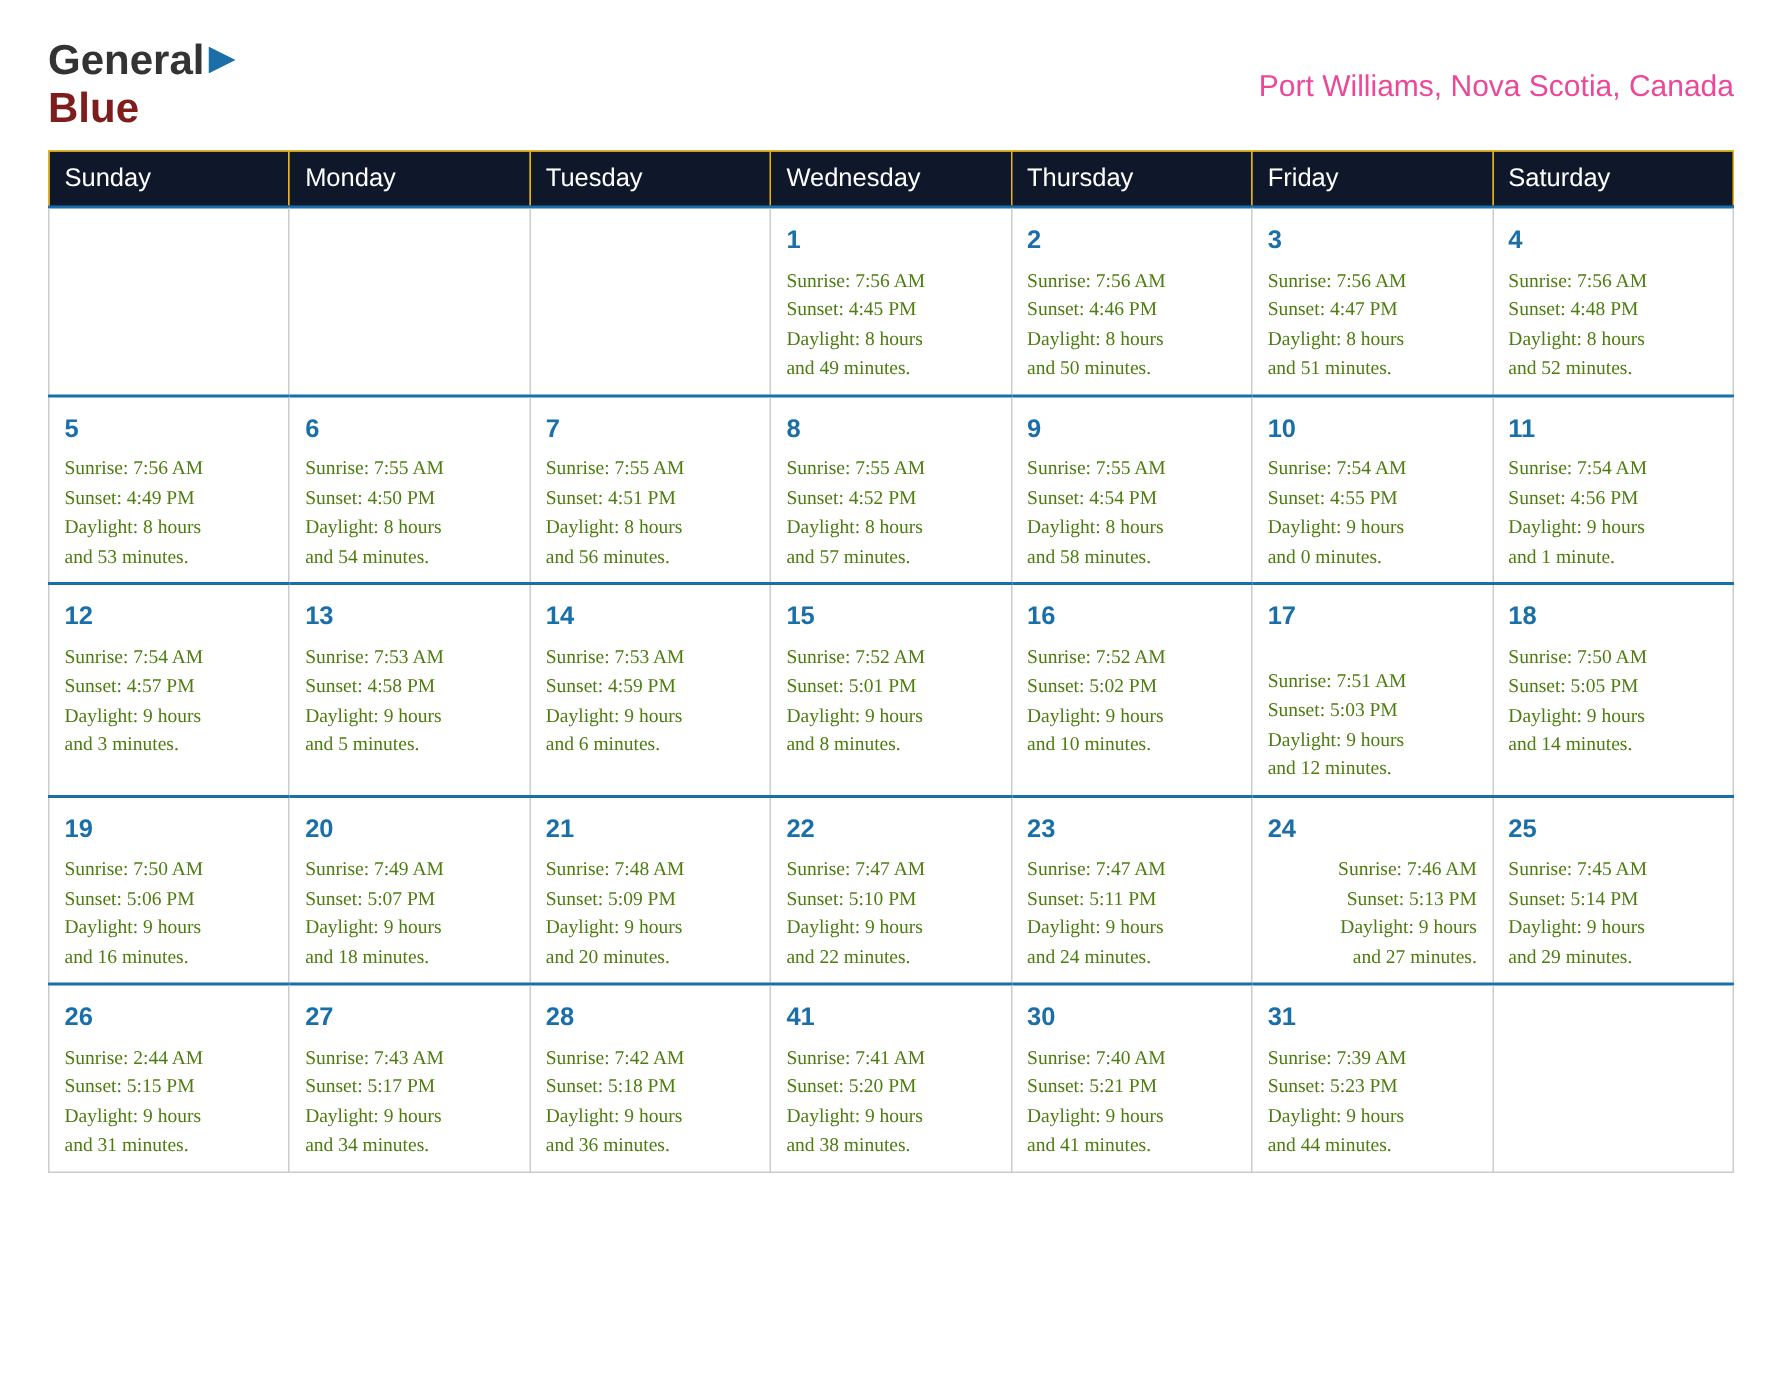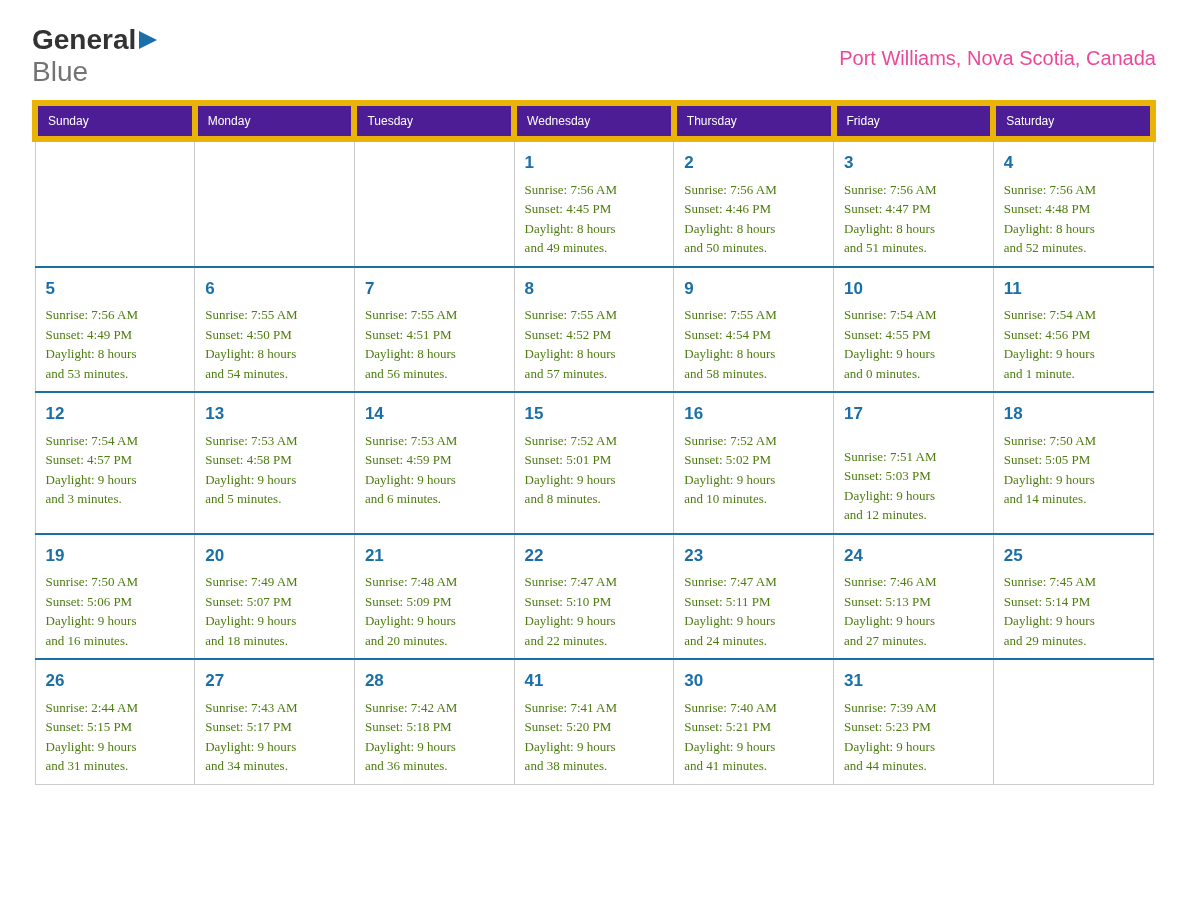--- a/index.html
+++ b/index.html
@@ -38,27 +38,27 @@
       font-size: 20px;
       color: #ec4899;
       margin-top: 4px;
     }
     .calendar-table {
       width: 100%;
       border-collapse: collapse;
       margin-top: 12px;
     }
     .calendar-table th {
-      background-color: #4c1d95;
+      background-color: #0f172a;
       color: #ffffff;
       text-align: left;
       padding: 8px 10px;
-      font-size: 12px;
+      font-size: 17px;
       font-weight: normal;
-      border: 6px solid #eab308;
+      border: 1px solid #eab308;
     }
     .calendar-table td {
       vertical-align: top;
       padding: 8px 10px;
       border: 1px solid #cccccc;
       border-top: 2px solid #1a6fa8;
       width: calc(100% / 7);
       min-height: 100px;
       font-size: 13px;
       color: #333;
@@ -84,21 +84,21 @@
   <div class="logo">
     <div class="logo-line">
       <span style="font-size:28px;font-weight:bold;color:#333;">General</span>
       <span style="display:inline-block;margin-left:3px;margin-top:4px;">
         <svg width="18" height="18" viewBox="0 0 18 18">
             <polygon points="0,0 18,9 0,18" fill="#1a6fa8"></polygon>
           </svg>
       </span>
     </div>
     <div>
-      <span style="font-size:28px;font-weight:normal;color:#737373;">Blue</span>
+      <span style="font-size:28px;font-weight:bold;color:#7f1d1d;">Blue</span>
     </div>
   </div>
   <div class="title-block">
     <div class="location-title">Port Williams, Nova Scotia, Canada</div>
   </div>
 </div>
 
 <table class="calendar-table">
   <thead>
     <tr>
@@ -279,21 +279,21 @@
         </td>
         <td>
           <span class="day-number">23</span>
           <div class="day-info" style="white-space: pre-line;">Sunrise: 7:47 AM
 Sunset: 5:11 PM
 Daylight: 9 hours
 and 24 minutes.</div>
         </td>
         <td>
           <span class="day-number">24</span>
-          <div class="day-info" style="white-space: pre-line;">Sunrise: 7:46 AM
+          <div class="day-info" style="white-space: pre-line; text-align: right;">Sunrise: 7:46 AM
 Sunset: 5:13 PM
 Daylight: 9 hours
 and 27 minutes.</div>
         </td>
         <td>
           <span class="day-number">25</span>
           <div class="day-info" style="white-space: pre-line;">Sunrise: 7:45 AM
 Sunset: 5:14 PM
 Daylight: 9 hours
 and 29 minutes.</div>

